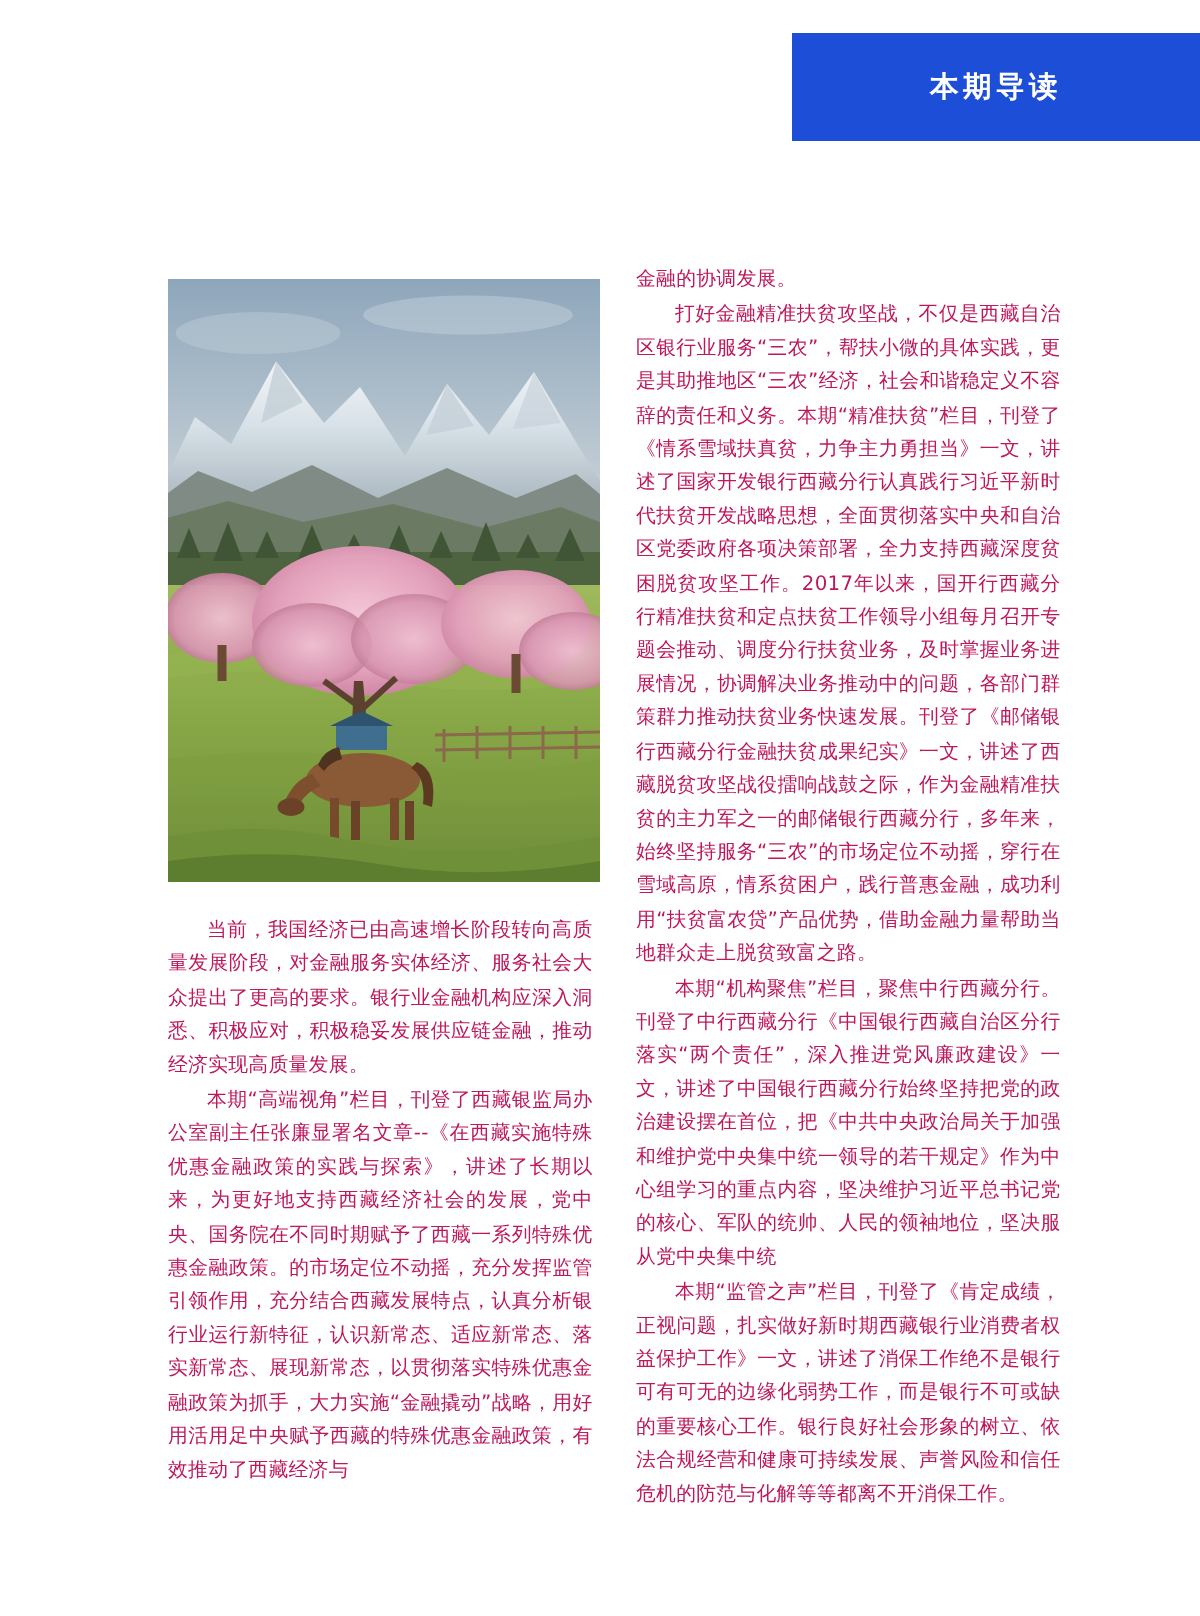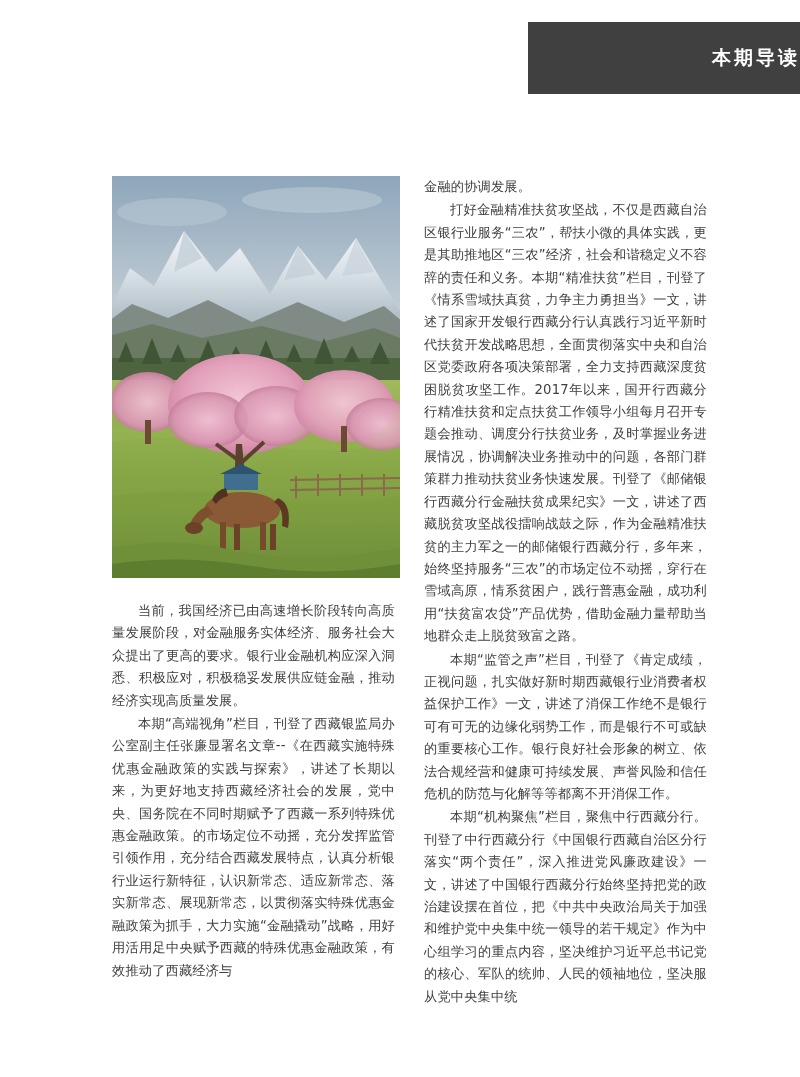--- a/index.html
+++ b/index.html
@@ -17,45 +17,45 @@
     overflow: hidden;
   }
 
   
   .header-banner {
     position: absolute;
     top: 22px;
     left: 528px;
     width: 272px;
     height: 72px;
-    background: #404040;
+    background: #1d4ed8;
     display: flex;
     align-items: center;
-    justify-content: flex-end;
+    justify-content: center;
   }
   .header-banner .banner-title {
     color: #ffffff;
     font-size: 19px;
     font-weight: bold;
     letter-spacing: 3px;
     font-family: "DejaVu Sans", "Liberation Sans", sans-serif;
   }
 
   
   .page-body {
     position: absolute;
     top: 176px;
     left: 0;
     width: 800px;
   }
 
   .col-left {
     position: absolute;
     left: 112px;
-    top: 0;
+    top: 10px;
     width: 288px;
   }
   .col-right {
     position: absolute;
     left: 424px;
     top: 0;
     width: 288px;
   }
 
   
@@ -70,21 +70,21 @@
 
   
   .para {
     font-size: 13.2px;
     line-height: 22.4px;
     text-align: justify;
     text-justify: inter-ideograph;
     margin: 0 5px 1px 0;
     text-indent: 26px;
     font-family: "DejaVu Sans", "Liberation Sans", sans-serif;
-    color: #404040;
+    color: #be185d;
     letter-spacing: 0.2px;
   }
   .para.no-indent { text-indent: 0; }
   .photo-gap { height: 22px; }
 
   
   .col-right .para:first-child { text-indent: 0; }
 </style>
 </head>
 <body>
@@ -208,17 +208,17 @@
 
     <div class="photo-gap"></div>
 
     <p class="para">当前，我国经济已由高速增长阶段转向高质量发展阶段，对金融服务实体经济、服务社会大众提出了更高的要求。银行业金融机构应深入洞悉、积极应对，积极稳妥发展供应链金融，推动经济实现高质量发展。</p>
     <p class="para">本期“高端视角”栏目，刊登了西藏银监局办公室副主任张廉显署名文章--《在西藏实施特殊优惠金融政策的实践与探索》，讲述了长期以来，为更好地支持西藏经济社会的发展，党中央、国务院在不同时期赋予了西藏一系列特殊优惠金融政策。的市场定位不动摇，充分发挥监管引领作用，充分结合西藏发展特点，认真分析银行业运行新特征，认识新常态、适应新常态、落实新常态、展现新常态，以贯彻落实特殊优惠金融政策为抓手，大力实施“金融撬动”战略，用好用活用足中央赋予西藏的特殊优惠金融政策，有效推动了西藏经济与</p>
   </div>
 
   <div class="col-right">
     <p class="para no-indent">金融的协调发展。</p>
     <p class="para">打好金融精准扶贫攻坚战，不仅是西藏自治区银行业服务“三农”，帮扶小微的具体实践，更是其助推地区“三农”经济，社会和谐稳定义不容辞的责任和义务。本期“精准扶贫”栏目，刊登了《情系雪域扶真贫，力争主力勇担当》一文，讲述了国家开发银行西藏分行认真践行习近平新时代扶贫开发战略思想，全面贯彻落实中央和自治区党委政府各项决策部署，全力支持西藏深度贫困脱贫攻坚工作。2017年以来，国开行西藏分行精准扶贫和定点扶贫工作领导小组每月召开专题会推动、调度分行扶贫业务，及时掌握业务进展情况，协调解决业务推动中的问题，各部门群策群力推动扶贫业务快速发展。刊登了《邮储银行西藏分行金融扶贫成果纪实》一文，讲述了西藏脱贫攻坚战役擂响战鼓之际，作为金融精准扶贫的主力军之一的邮储银行西藏分行，多年来，始终坚持服务“三农”的市场定位不动摇，穿行在雪域高原，情系贫困户，践行普惠金融，成功利用“扶贫富农贷”产品优势，借助金融力量帮助当地群众走上脱贫致富之路。</p>
+    <p class="para">本期“机构聚焦”栏目，聚焦中行西藏分行。刊登了中行西藏分行《中国银行西藏自治区分行落实“两个责任”，深入推进党风廉政建设》一文，讲述了中国银行西藏分行始终坚持把党的政治建设摆在首位，把《中共中央政治局关于加强和维护党中央集中统一领导的若干规定》作为中心组学习的重点内容，坚决维护习近平总书记党的核心、军队的统帅、人民的领袖地位，坚决服从党中央集中统</p>
     <p class="para">本期“监管之声”栏目，刊登了《肯定成绩，正视问题，扎实做好新时期西藏银行业消费者权益保护工作》一文，讲述了消保工作绝不是银行可有可无的边缘化弱势工作，而是银行不可或缺的重要核心工作。银行良好社会形象的树立、依法合规经营和健康可持续发展、声誉风险和信任危机的防范与化解等等都离不开消保工作。</p>
-    <p class="para">本期“机构聚焦”栏目，聚焦中行西藏分行。刊登了中行西藏分行《中国银行西藏自治区分行落实“两个责任”，深入推进党风廉政建设》一文，讲述了中国银行西藏分行始终坚持把党的政治建设摆在首位，把《中共中央政治局关于加强和维护党中央集中统一领导的若干规定》作为中心组学习的重点内容，坚决维护习近平总书记党的核心、军队的统帅、人民的领袖地位，坚决服从党中央集中统</p>
   </div>
 
 </div>
 
 </body></html>

